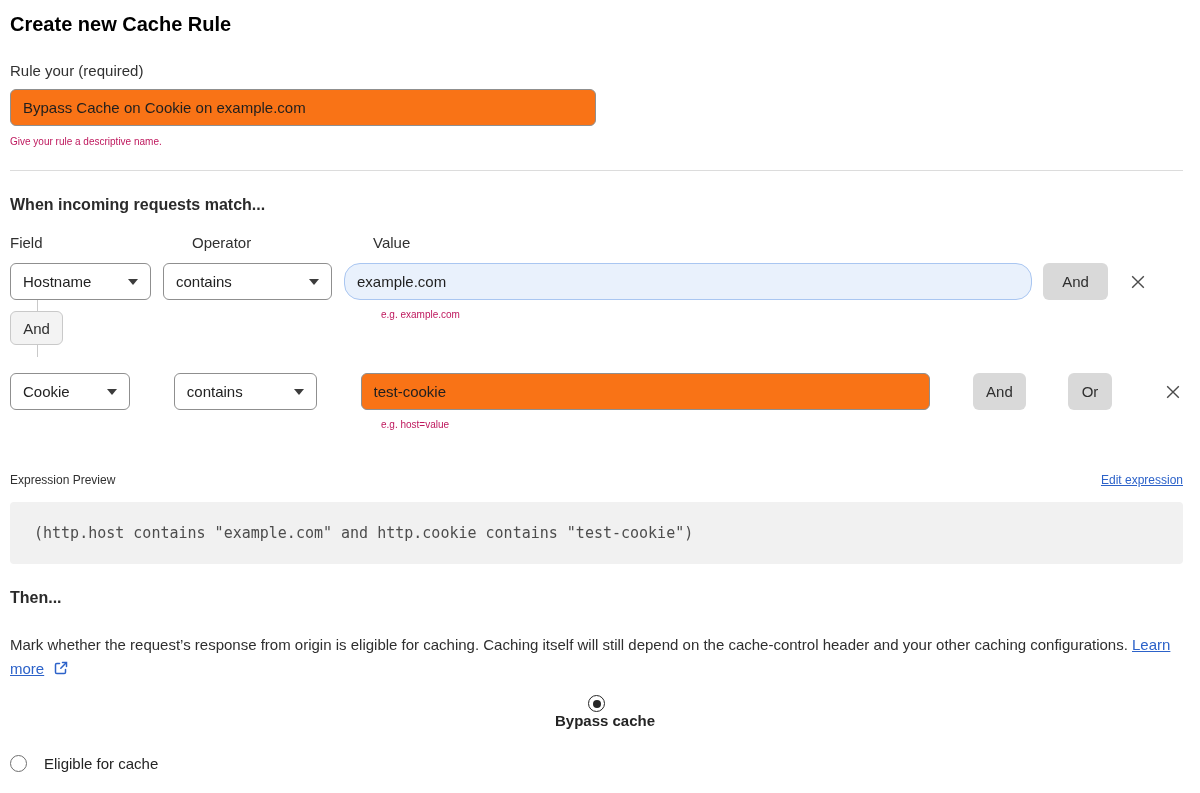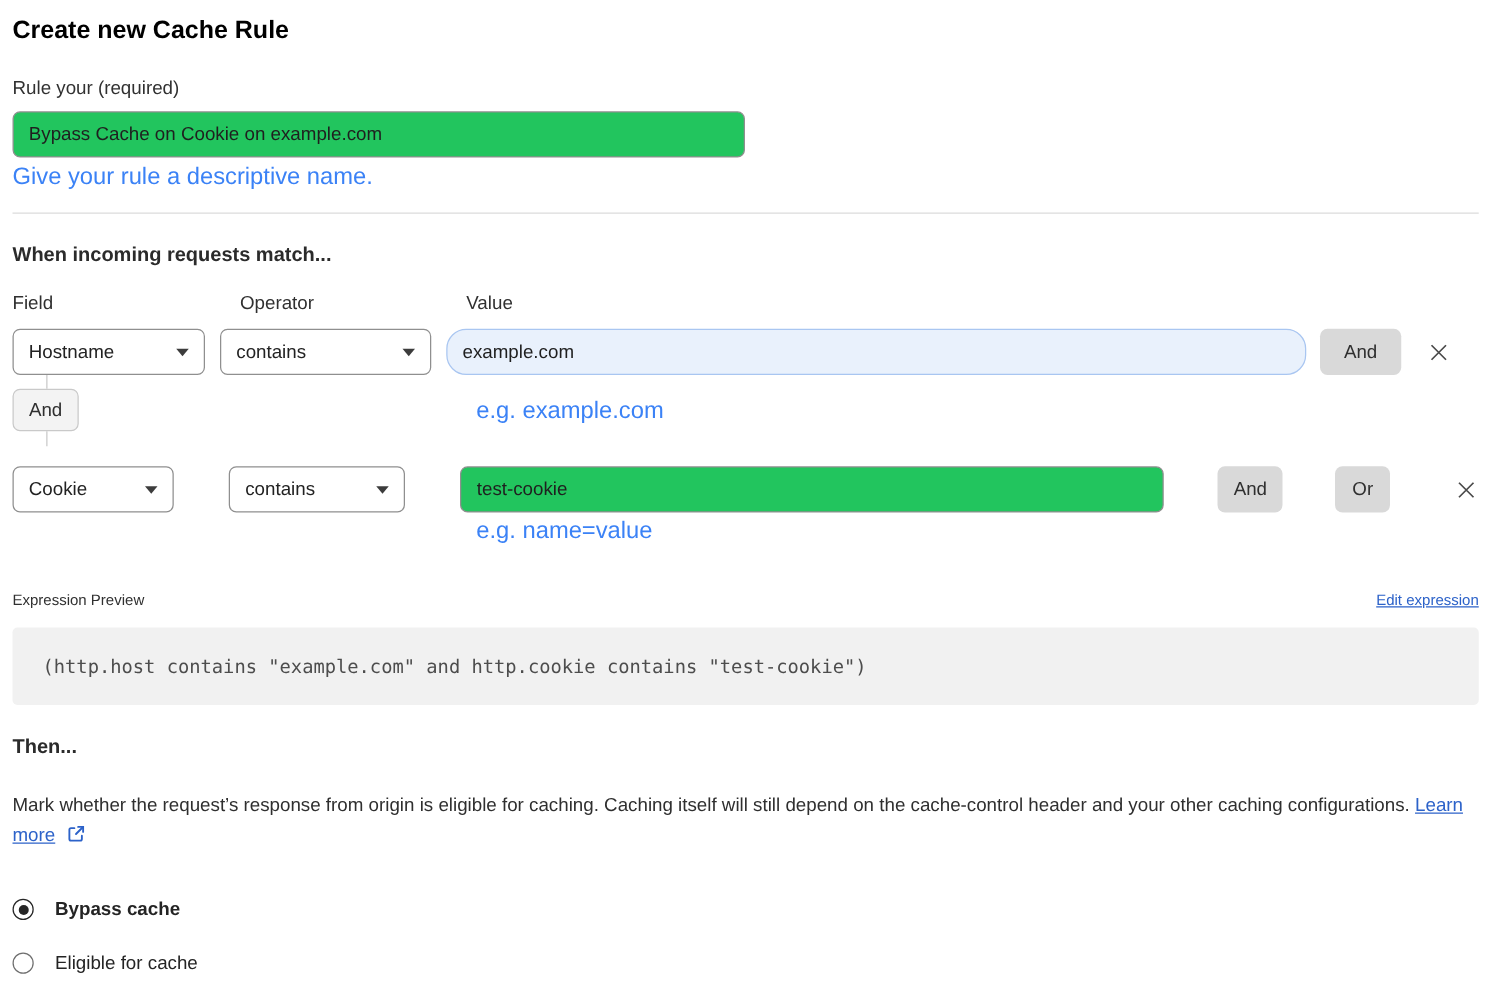--- a/index.html
+++ b/index.html
@@ -11,42 +11,42 @@
   }
   .page { width: 1200px; padding: 10px 17px 28px 10px; }
 
   h1.page-title { font-size: 20px; line-height: 24px; font-weight: 700; margin: 2px 0 0; color: #000000; }
 
   .field-label { margin-top: 26px; font-size: 15px; line-height: 17px; color: #313131; }
 
   .text-input {
     height: 37px; border: 1px solid #8f8f8f; border-radius: 6px;
     padding: 0 12px; font-size: 15px; font-family: inherit; color: #1f1f1f;
-    background: #22c55e; outline: none;
+    background: #f97316; outline: none;
   }
   .rule-name-input { display: block; margin-top: 10px; width: 586px; }
 
-  .hint { font-size: 19px; line-height: 17px; color: #3b82f6; }
+  .hint { font-size: 10px; line-height: 17px; color: #be185d; }
   .rule-name-helper { margin-top: 7px; }
 
   hr.divider { border: none; border-top: 1px solid #dcdcdc; margin: 20px 0 0; }
 
   h2.section-heading { font-size: 16px; line-height: 19px; font-weight: 700; margin: 24px 0 0; color: #2b2b2b; }
 
   .col-labels { display: flex; margin-top: 20px; font-size: 15px; line-height: 17px; color: #303030; }
   .col-field { width: 182px; }
   .col-operator { width: 181px; }
 
   .cond-row { display: flex; align-items: center; height: 37px; margin-top: 12px; }
   .select {
     height: 37px; border: 1px solid #8f8f8f; border-radius: 6px; background: #fff;
     display: flex; align-items: center; justify-content: space-between;
     padding: 0 12px; font-size: 15px; color: #222; cursor: pointer;
   }
-  .field-select { width: 154px; }
+  .field-select { width: 141px; }
   .op-select { width: 169px; margin-left: 12px; }
   .chevron {
     width: 0; height: 0; border-left: 5px solid transparent; border-right: 5px solid transparent;
     border-top: 6px solid #3c3c3c; margin-left: 8px; flex: none;
   }
   .value-input { margin-left: 12px; }
   .value-w1 { width: 688px; border-radius: 16px; }
   .value-w2 { width: 692px; }
   .value-highlight { background: #e9f1fc; border-color: #a9c6f1; }
 
@@ -63,42 +63,42 @@
 
   .between { position: relative; height: 57px; }
   .connector-button {
     position: absolute; left: 0; top: 11px; width: 53px; height: 34px;
     border: 1px solid #c9c9c9; border-radius: 6px; background: #f3f3f3;
     font-size: 15px; color: #2f2f2f; font-family: inherit; cursor: pointer;
   }
   .vline { position: absolute; left: 27px; width: 1px; background: #c9c9c9; }
   .vline-top { top: 0; height: 11px; }
   .vline-bottom { top: 45px; height: 12px; }
-  .hint-row1 { position: absolute; left: 371px; top: 20px; }
+  .hint-row1 { position: absolute; left: 371px; top: 6px; }
   .hint-row2 { margin-left: 371px; margin-top: 6px; }
 
   .expr-head { display: flex; justify-content: space-between; align-items: center; margin-top: 38px; font-size: 12px; line-height: 18px; color: #303030; }
   a.link { color: #2c62c9; text-decoration: underline; cursor: pointer; }
   .code-block {
     margin-top: 13px; height: 62px; background: #f1f1f1; border-radius: 4px;
     display: flex; align-items: center; padding: 0 24px;
     font-family: "DejaVu Sans Mono", monospace; font-size: 15px; color: #4d4d4d;
     white-space: nowrap; overflow: hidden;
   }
 
   .then-heading { margin-top: 22px; }
   .cache-head { margin-top: 12px; font-size: 16px; line-height: 19px; }
   .cache-head .head-bold { font-weight: 700; color: #2b2b2b; }
   .required-note { font-size: 14.5px; color: #595959; font-weight: 400; margin-left: 6px; }
 
   .description { margin: 26px 0 0; font-size: 15px; line-height: 24px; color: #2f2f2f; max-width: 1165px; }
   .ext-icon { display: inline-block; vertical-align: -2px; margin-left: 5px; }
 
   .radio-row { display: flex; align-items: center; cursor: pointer; }
-  .radio-row-1 { margin-top: 36px; }
+  .radio-row-1 { margin-top: 12px; flex-direction: column; }
   .radio-row-2 { margin-top: 26px; }
   .radio-circle { width: 17px; height: 17px; border-radius: 50%; position: relative; flex: none; }
   .radio-selected { border: 1.5px solid #262626; }
   .radio-selected::after {
     content: ""; position: absolute; left: 50%; top: 50%; transform: translate(-50%, -50%);
     width: 8px; height: 8px; border-radius: 50%; background: #262626;
   }
   .radio-unselected { border: 1.5px solid #6f6f6f; }
   .radio-label { margin-left: 17px; font-size: 15px; color: #242424; }
   .radio-row-1 .radio-label { font-weight: 700; }
@@ -164,21 +164,21 @@
     <button class="chip chip-and">And</button>
     <button class="chip chip-or">Or</button>
     <button class="x-button">
       <span style="display:flex;">
         <svg width="20" height="20" viewBox="0 0 20 20">
             <path d="M4.2 4.2 L15.8 15.8 M15.8 4.2 L4.2 15.8" stroke="#4a4a4a" stroke-width="1.4" fill="none"></path>
           </svg>
       </span>
     </button>
   </div>
-  <div class="hint hint-row2">e.g. name=value</div>
+  <div class="hint hint-row2">e.g. host=value</div>
 
   <div class="expr-head">
     <span>Expression Preview</span>
     <a class="link">Edit expression</a>
   </div>
   <div class="code-block">
     <span>(http.host contains "example.com" and http.cookie contains "test-cookie")</span>
   </div>
 
   <h2 class="section-heading then-heading">Then...</h2>

